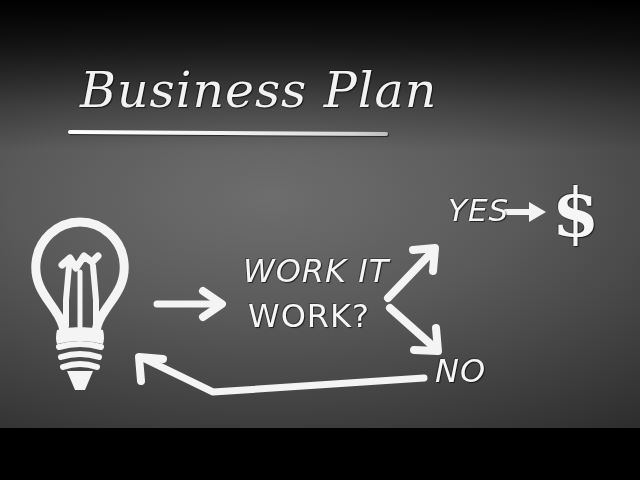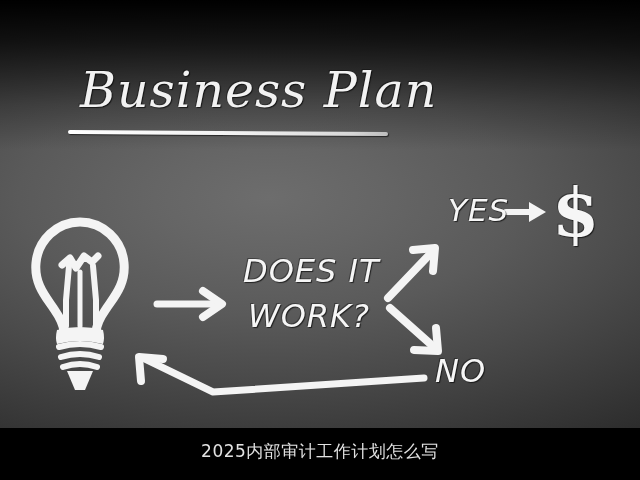--- a/index.html
+++ b/index.html
@@ -85,21 +85,20 @@
     top: 252px;
     font-size: 32px;
     letter-spacing: 1px;
     font-style: italic;
   }
   #decision-line2 {
     left: 248px;
     top: 297px;
     font-size: 32px;
     letter-spacing: 1px;
-    font-style: italic;
   }
   #yes-label {
     left: 448px;
     top: 192px;
     font-size: 31px;
     letter-spacing: 1px;
     font-style: italic;
   }
   #no-label {
     left: 435px;
@@ -203,22 +202,21 @@
       <path class="stroke-white" stroke-width="6" d="M 506 212 L 534 212"></path>
       <path class="fill-white" d="M 529 202 L 546 212 L 529 222 Z"></path>
     </g>
 
     <g>
       <path class="stroke-white" stroke-width="7" d="M 424 378 L 213 392 L 145 359"></path>
       <path class="stroke-white" stroke-width="8" d="M 141 381 L 139 357 L 163 359"></path>
     </g>
   </svg>
 
-  <div class="chalk" id="decision-line1">DOES IT</div>
+  <div class="chalk" id="decision-line1">WORK IT</div>
   <div class="chalk" id="decision-line2">WORK?</div>
   <div class="chalk" id="yes-label">YES</div>
   <div class="chalk" id="no-label">NO</div>
   <div class="chalk" id="money-symbol">$</div>
 
   <div id="caption-band"></div>
-  <div id="caption">2025内部审计工作计划怎么写</div>
 
 </div>
 
 </body></html>

